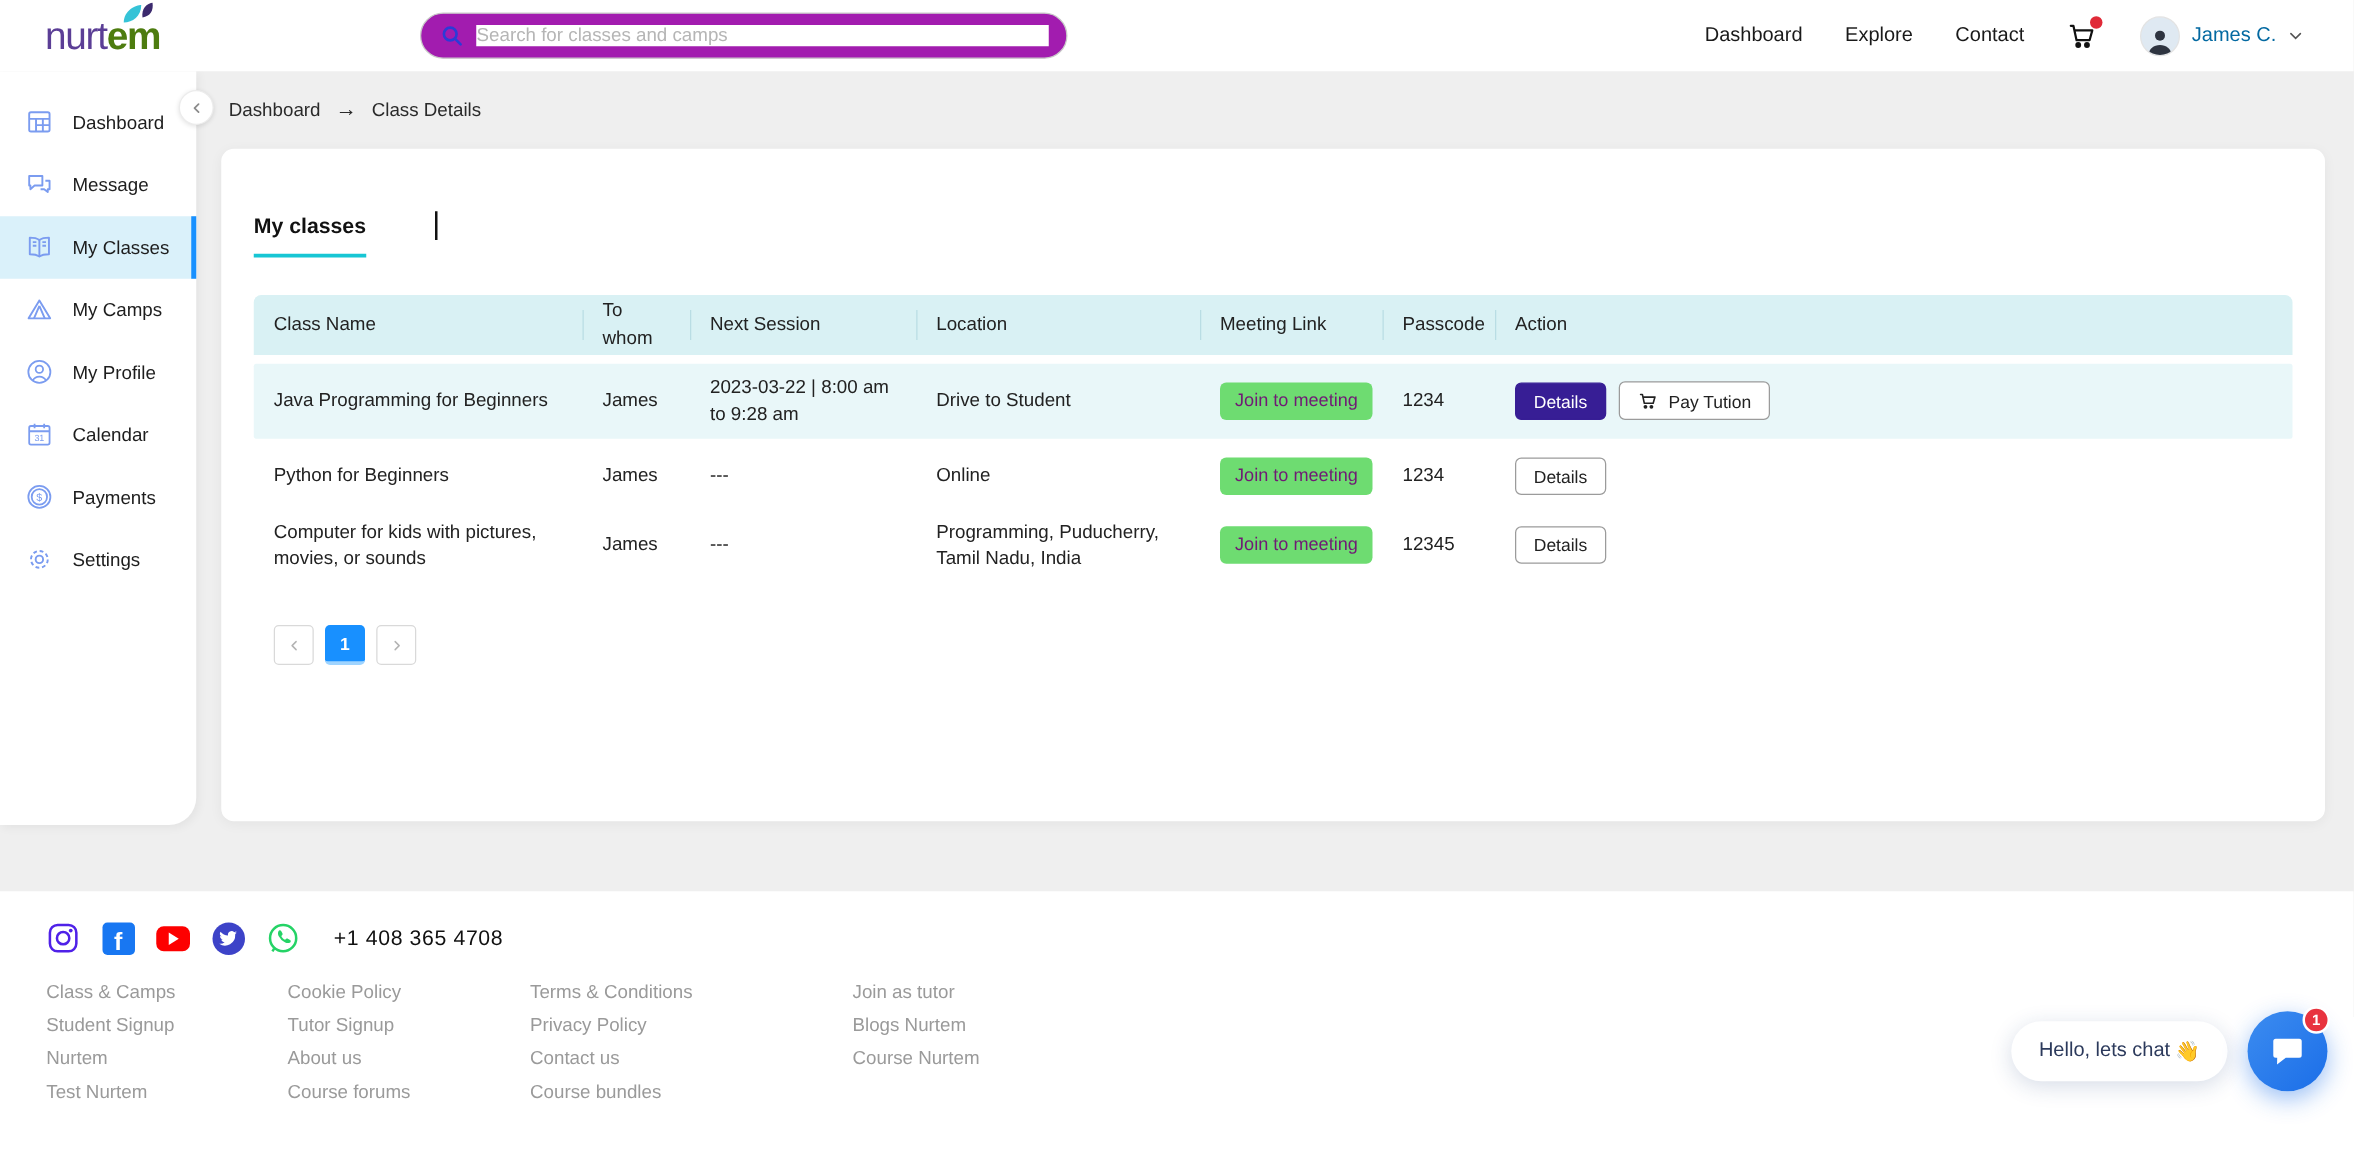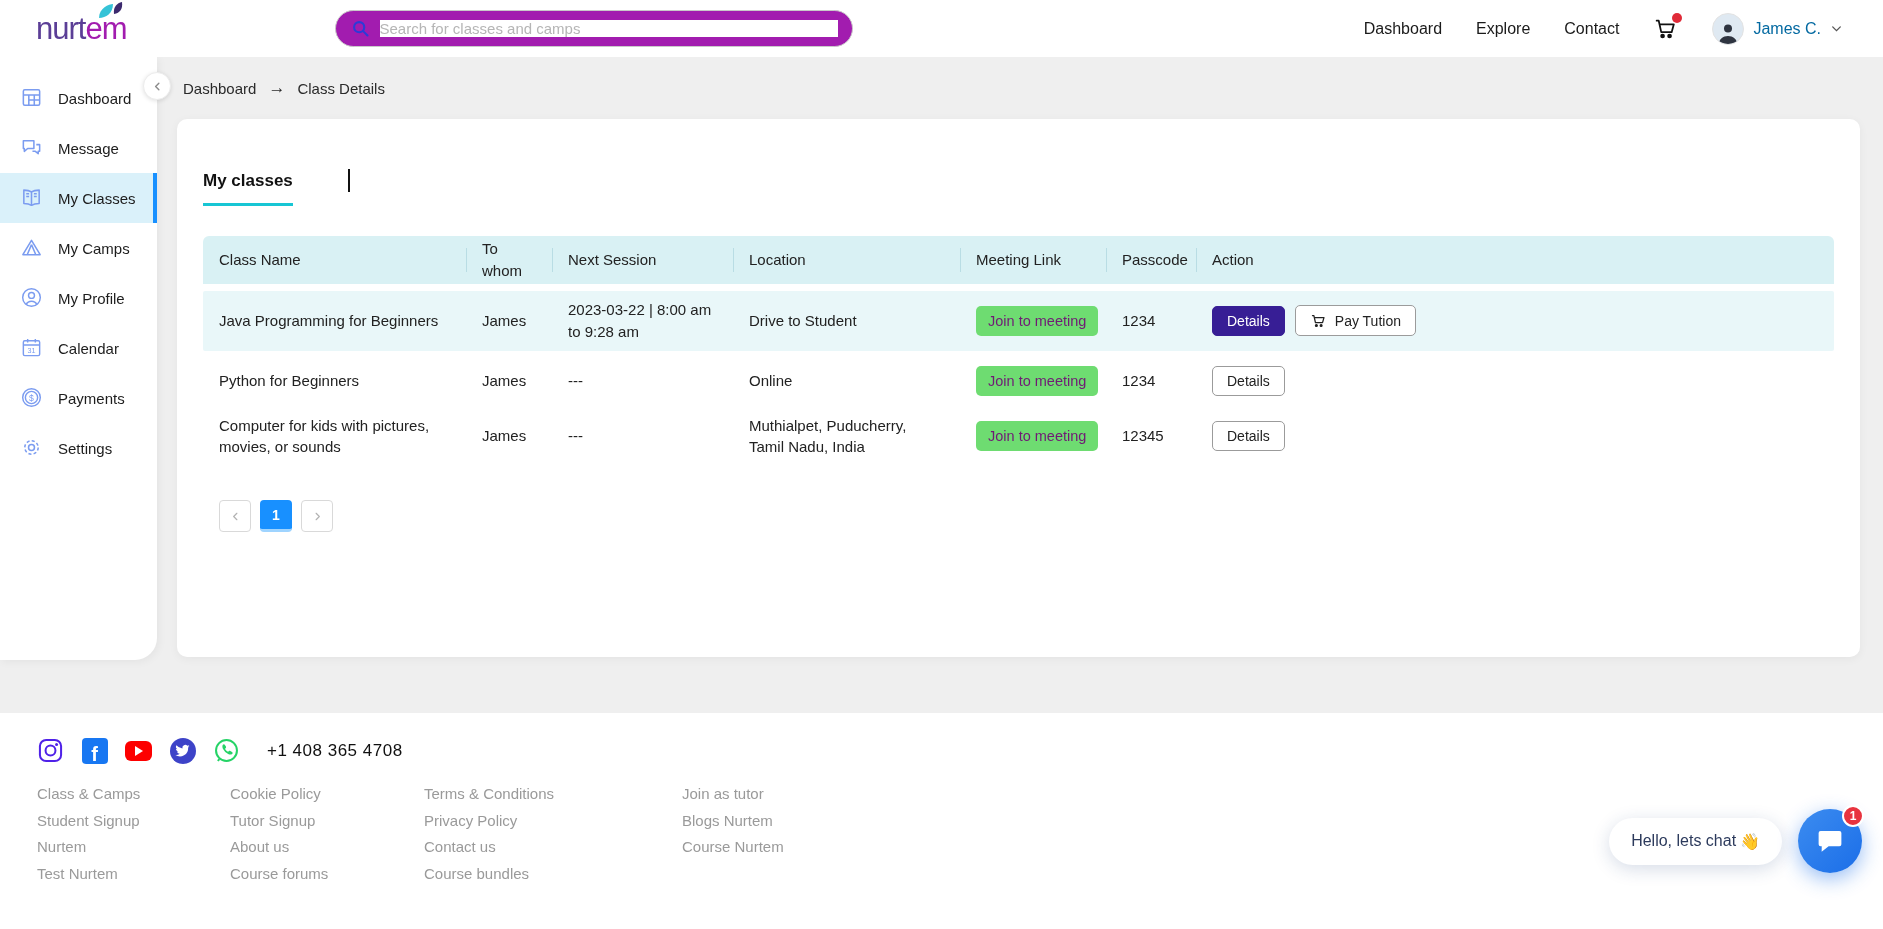--- a/index.html
+++ b/index.html
@@ -3,21 +3,21 @@
 <meta charset="utf-8">
 <style>
   * { margin:0; padding:0; box-sizing:border-box; }
   html,body { width:1883px; height:929px; overflow:hidden;
     font-family:"Liberation Sans", sans-serif; background:#efefef; }
 
   
   .topbar { height:57px; background:#fff; display:flex; align-items:center; position:relative; z-index:5; }
   .logo { margin-left:36px; position:relative; font-size:31px; font-weight:500; letter-spacing:-1px; line-height:1; }
   .logo .lg-a { color:#5b3e96; }
-  .logo .lg-b { color:#a21caf; }
+  .logo .lg-b { color:#4d7c0f;font-weight:bold; }
   .logo svg.leaves { position:absolute; top:-11px; left:61px; }
   .searchbox { margin-left:208px; width:518px; height:37px; border:1.5px solid #c9c9c9; border-radius:19px;
     display:flex; align-items:center; padding:0 14px; background:#a21caf; }
   .searchbox input { border:none; outline:none; flex:1; font-size:15px; color:#444; margin-left:9px;
     font-family:"Liberation Sans", sans-serif; }
   .searchbox input::placeholder { color:#b5b5b5; }
   .topnav { margin-left:auto; display:flex; align-items:center; gap:34px; margin-right:40px; }
   .topnav .nav-link { font-size:16px; color:#1a1a1a; cursor:pointer; }
   .cart-wrap { position:relative; cursor:pointer; display:flex; }
   .cart-dot { position:absolute; top:-3px; right:-4px; width:10px; height:10px; background:#e02a38; border-radius:50%; }
@@ -302,21 +302,21 @@
               <span class="cell c-act">
                 <button class="act-btn act-outline">
                   <span>Details</span>
                 </button>
               </span>
             </div>
             <div class="trow brow">
               <span class="cell c-class">Computer for kids with pictures, movies, or sounds</span>
               <span class="cell c-whom">James</span>
               <span class="cell c-sess">---</span>
-              <span class="cell c-loc">Muthialpet, Puducherry, Tamil Nadu, India</span>
+              <span class="cell c-loc">Programming, Puducherry, Tamil Nadu, India</span>
               <span class="cell c-meet"><button class="join-btn">Join to meeting</button></span>
               <span class="cell c-pass">12345</span>
               <span class="cell c-act">
                 <button class="act-btn act-outline">
                   <span>Details</span>
                 </button>
               </span>
             </div>
           </div>
       </div>

